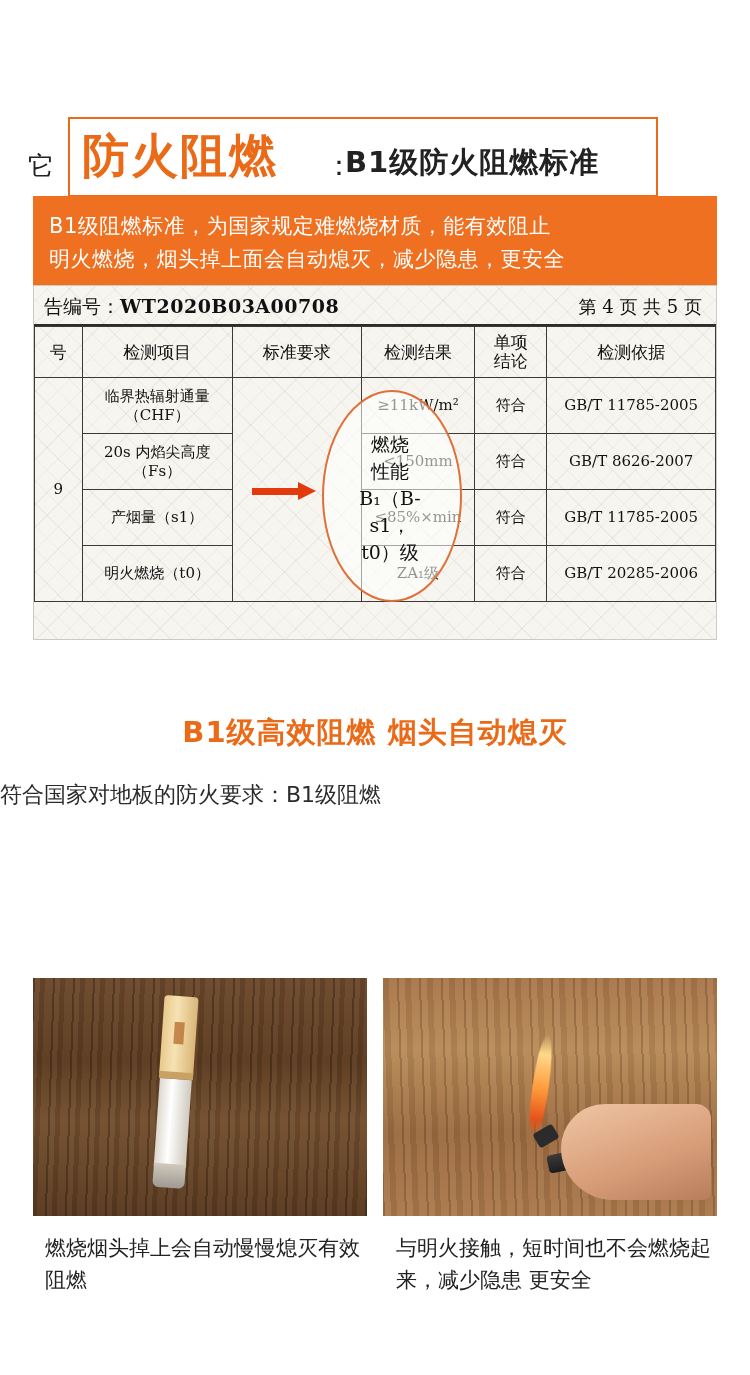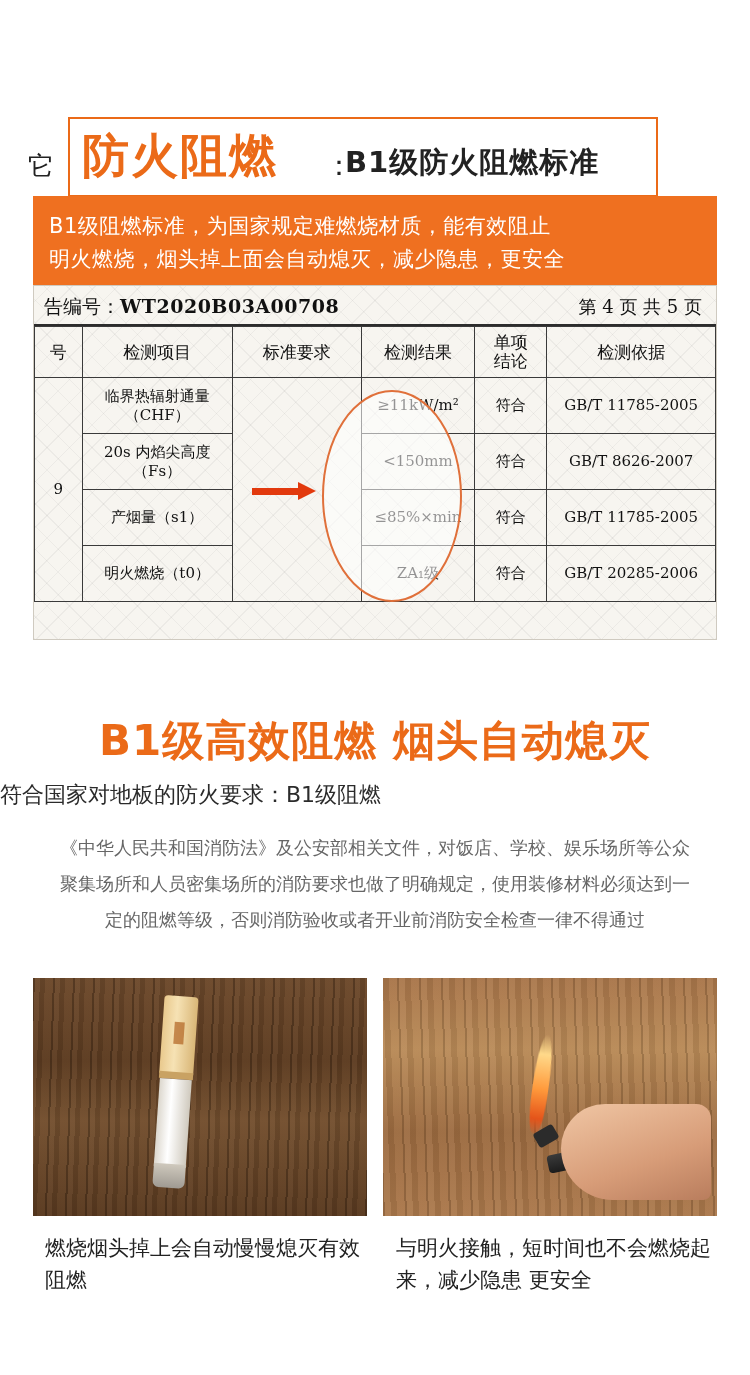--- a/index.html
+++ b/index.html
@@ -220,21 +220,21 @@
     border-left: 18px solid #e2390d;
   }
 
   
   .mid-title {
     position: absolute;
     left: 0;
     top: 713px;
     width: 750px;
     text-align: center;
-    font-size: 42px;
+    font-size: 29px;
     font-weight: bold;
     color: #eb6a18;
     letter-spacing: 1px;
     font-family: "DejaVu Sans", sans-serif;
   }
   .mid-sub {
     position: absolute;
     left: 0;
     top: 780px;
     width: 750px;
@@ -462,25 +462,31 @@
           <td>GB/T 20285-2006</td>
         </tr>
       </tbody>
     </table>
 
     <div class="arrow">
       <div class="shaft"></div>
         <div class="head"></div>
     </div>
     <div class="ellipse"></div>
+    <div class="ellipse-text">
+      <span>燃烧</span>
+      <span>性能</span>
+      <span>B₁（B-</span>
+      <span>s1，</span>
+      <span>t0）级</span>
+    </div>
   </div>
 
   <div class="mid-title">B1级高效阻燃  烟头自动熄灭</div>
   <div class="mid-sub">符合国家对地板的防火要求：B1级阻燃</div>
-  <div class="mid-para">《中华人民共和国消防法》及公安部相关文件，对饭店、学校、娱乐场所等公众聚集场所和人员密集场所的消防要求也做了明确规定，使用装修材料必须达到一定的阻燃等级，否则消防验收或者开业前消防安全检查一律不得通过</div>
 
   <div class="photos">
     <div class="photo left">
       <div class="wood-dark">
         <div class="cig">
           <div class="filter"></div>
           <div class="logo"></div>
           <div class="band"></div>
           <div class="paper"></div>
           <div class="ash"></div>

